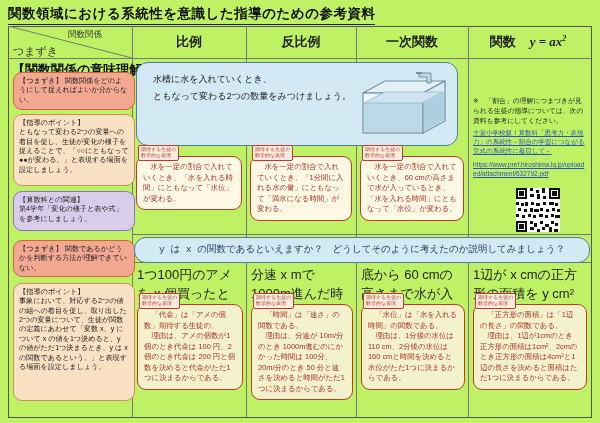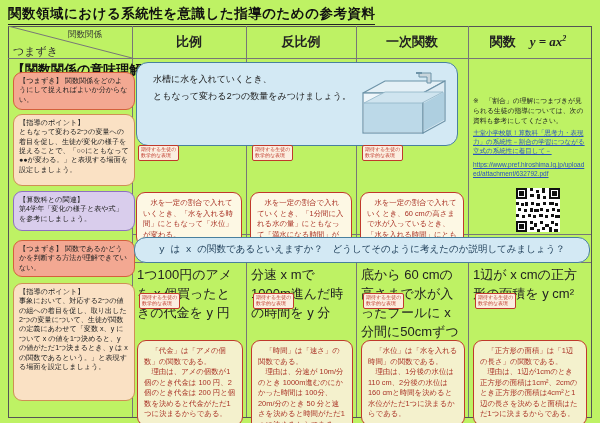--- a/index.html
+++ b/index.html
@@ -17,21 +17,21 @@
   .corner-top{position:absolute;left:68px;top:29px;font-size:8.5px;color:#333;}
   .corner-bot{position:absolute;left:13px;top:44px;font-size:11px;color:#333;}
   .formula{font-family:"Liberation Serif","DejaVu Serif",serif;font-style:italic;font-weight:bold;}
   .formula sup{font-size:8px;}
   
   .bluebox{position:absolute;background:#d3e9f4;border:1.6px solid #48809e;border-radius:12px;font-family:Liberation Mono, monospace;}
   .scenario-text{position:absolute;left:16px;top:9px;font-size:9px;line-height:1.9;color:#222;}
   .qtext{width:100%;text-align:center;font-size:9.5px;color:#1a3a55;line-height:24px;}
   
   .redbox{position:absolute;background:#fdf8e4;border:1.8px solid #c0392b;border-radius:9px;
-    color:#a93226;font-size:7.4px;line-height:1.42;padding:5px 6px;margin-top:36px;}
+    color:#a93226;font-size:7.4px;line-height:1.42;padding:5px 6px;}
   .redbox p{margin:0;text-indent:1em;}
   .ansbox{background:#f4f1cd;}
   .tag{position:absolute;background:#fbeee0;border:1px solid #c0392b;border-radius:2px;
     color:#c0392b;font-size:5px;line-height:1.15;padding:1px 2px;z-index:4;}
   .tag span{display:block;}
   .problem{position:absolute;font-size:13px;line-height:1.45;color:#222;}
   
   .sb-head{position:absolute;left:12px;top:61px;font-size:13px;font-weight:bold;color:#111;}
   .sbox{position:absolute;left:13px;width:110px;border-radius:9px;font-size:7.1px;line-height:1.32;
     color:#222;padding:3px 5px;}
@@ -206,21 +206,21 @@
   <div class="problem" style="left:137px;top:266px;width:104px;">1つ100円のアメを x 個買ったときの代金を y 円</div>
   <div class="problem" style="left:251px;top:266px;width:100px;">分速 x mで 1000m進んだ時の時間を y 分</div>
   <div class="problem" style="left:361px;top:266px;width:102px;">底から 60 cmの高さまで水が入ったプールに x 分間に50cmずつ水を入れた時の水位を y cm</div>
   <div class="problem" style="left:473px;top:266px;width:114px;">1辺が x cmの正方形の面積を y cm²</div>
 
   <div class="tag" style="left:139px;top:293px;">
     <span>期待する生徒の</span>
     <span>数学的な表現</span>
   </div>
   <div class="redbox ansbox" style="left:137px;top:304px;width:92px;">
-    <p>「代金」は「アメの個数」の関数である。</p>
+    <p>「代金」は「アメの個数」期待する生徒の。</p>
     <p>理由は、アメの個数が1個のとき代金は 100 円、2個のとき代金は 200 円と個数を決めると代金がただ1つに決まるからである。</p>
   </div>
 
   <div class="tag" style="left:253px;top:293px;">
     <span>期待する生徒の</span>
     <span>数学的な表現</span>
   </div>
   <div class="redbox ansbox" style="left:251px;top:304px;width:88px;">
     <p>「時間」は「速さ」の関数である。</p>
     <p>理由は、分速が 10m/分のとき 1000m進むのにかかった時間は 100分、20m/分のとき 50 分と速さを決めると時間がただ1つに決まるからである。</p>

